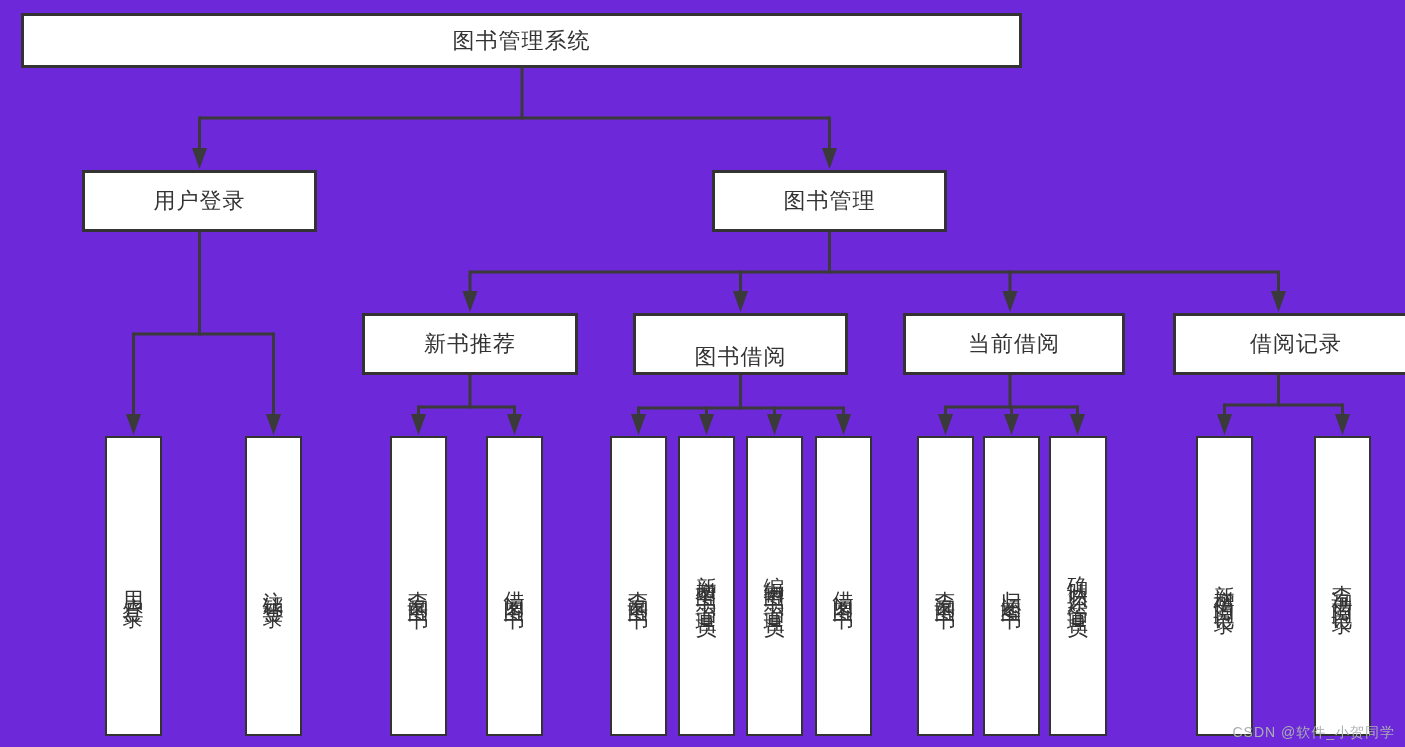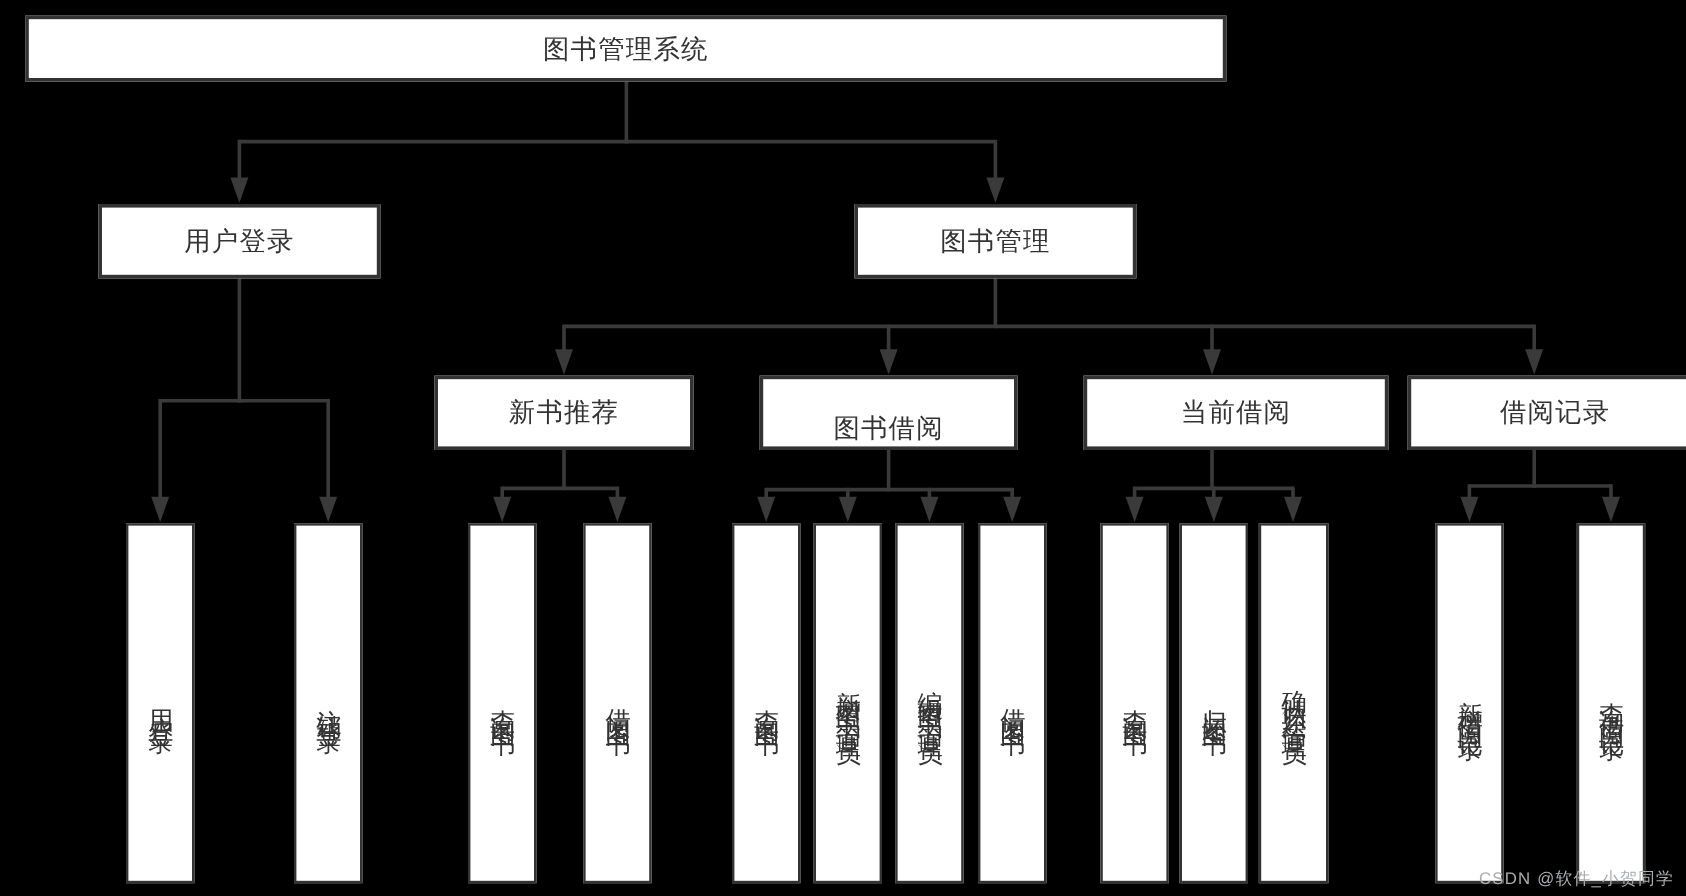--- a/index.html
+++ b/index.html
@@ -1,19 +1,19 @@
 <!DOCTYPE html>
 <html><head>
 <meta charset="utf-8">
 <style>
   html,body{margin:0;padding:0;background:#ffffff;}
   .canvas{
     position:relative;
     width:1405px;height:747px;
-    background:#000000;
+    background:#6d28d9;
     font-family:"Liberation Sans","DejaVu Sans",sans-serif;
     overflow:hidden;
   }
   .connectors{
     position:absolute;left:0;top:0;width:1405px;height:747px;
     pointer-events:none;
   }
   .node{
     position:absolute;
     background:#ffffff;
@@ -124,21 +124,21 @@
   <div class="node" style="left:362px;top:313px;width:216px;height:62px;">
     <span>新书推荐</span>
   </div>
 
   <div class="node" style="left:712px;top:170px;width:235px;height:62px;">
     <span>图书管理</span>
   </div>
   <div class="node" style="left:633px;top:313px;width:215px;height:62px;align-items:flex-end;">
     <span>图书借阅</span>
   </div>
-  <div class="node" style="left:903px;top:313px;width:254px;height:62px;">
+  <div class="node" style="left:903px;top:313px;width:222px;height:62px;">
     <span>当前借阅</span>
   </div>
   <div class="node" style="left:1173px;top:313px;width:246px;height:62px;">
     <span>借阅记录</span>
   </div>
 
   <div class="node leaf" style="left:105px;top:436px;width:57px;height:300px;">
     <span>用户登录</span>
   </div>
   <div class="node leaf" style="left:245px;top:436px;width:57px;height:300px;">

